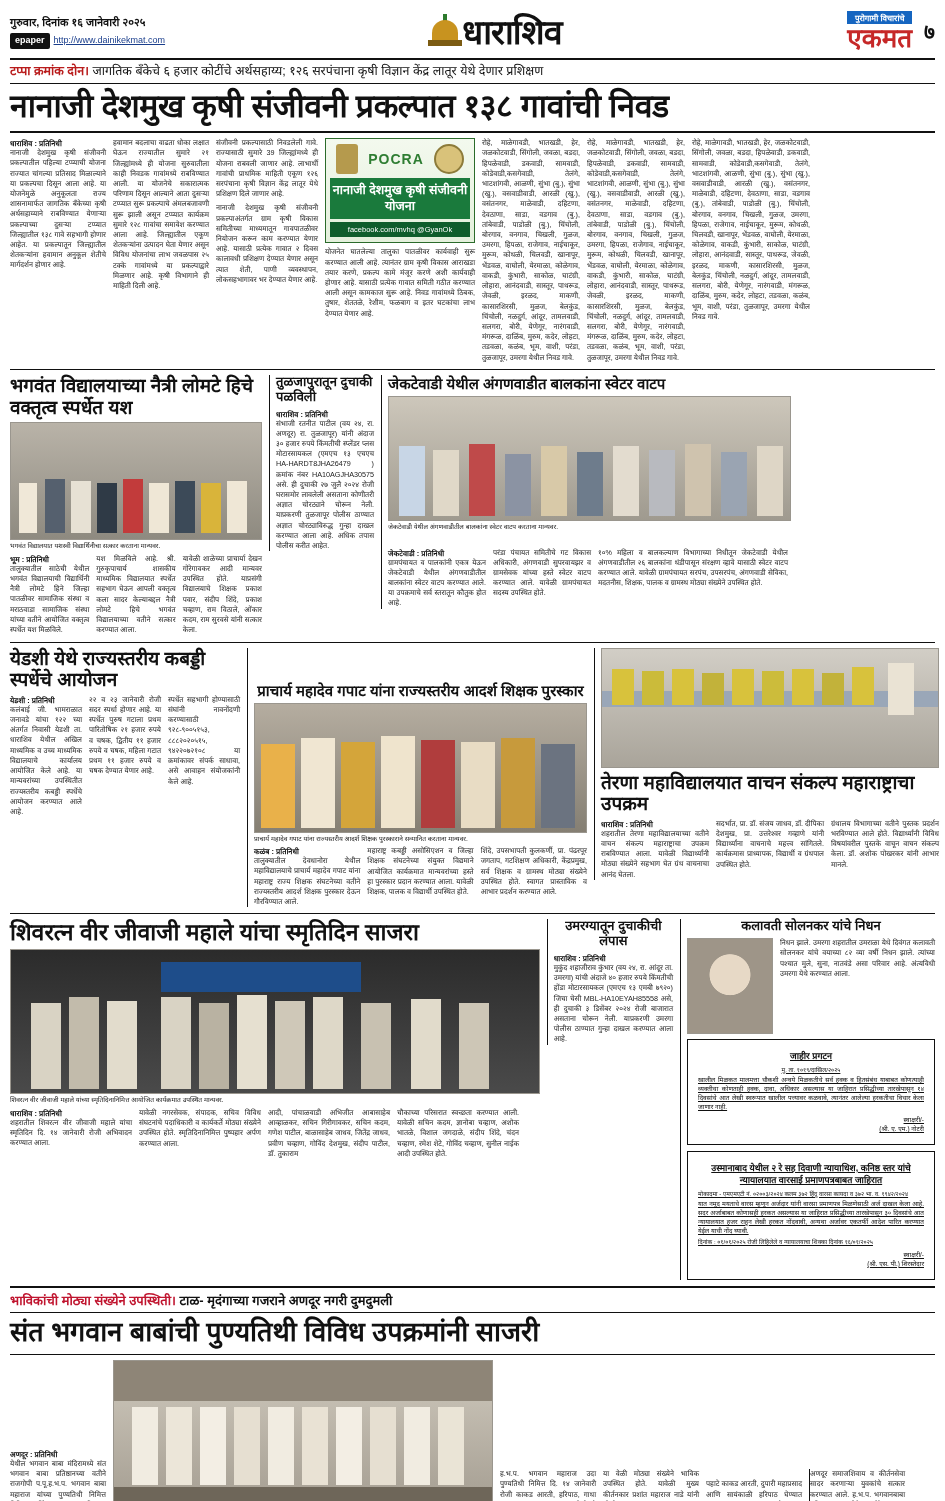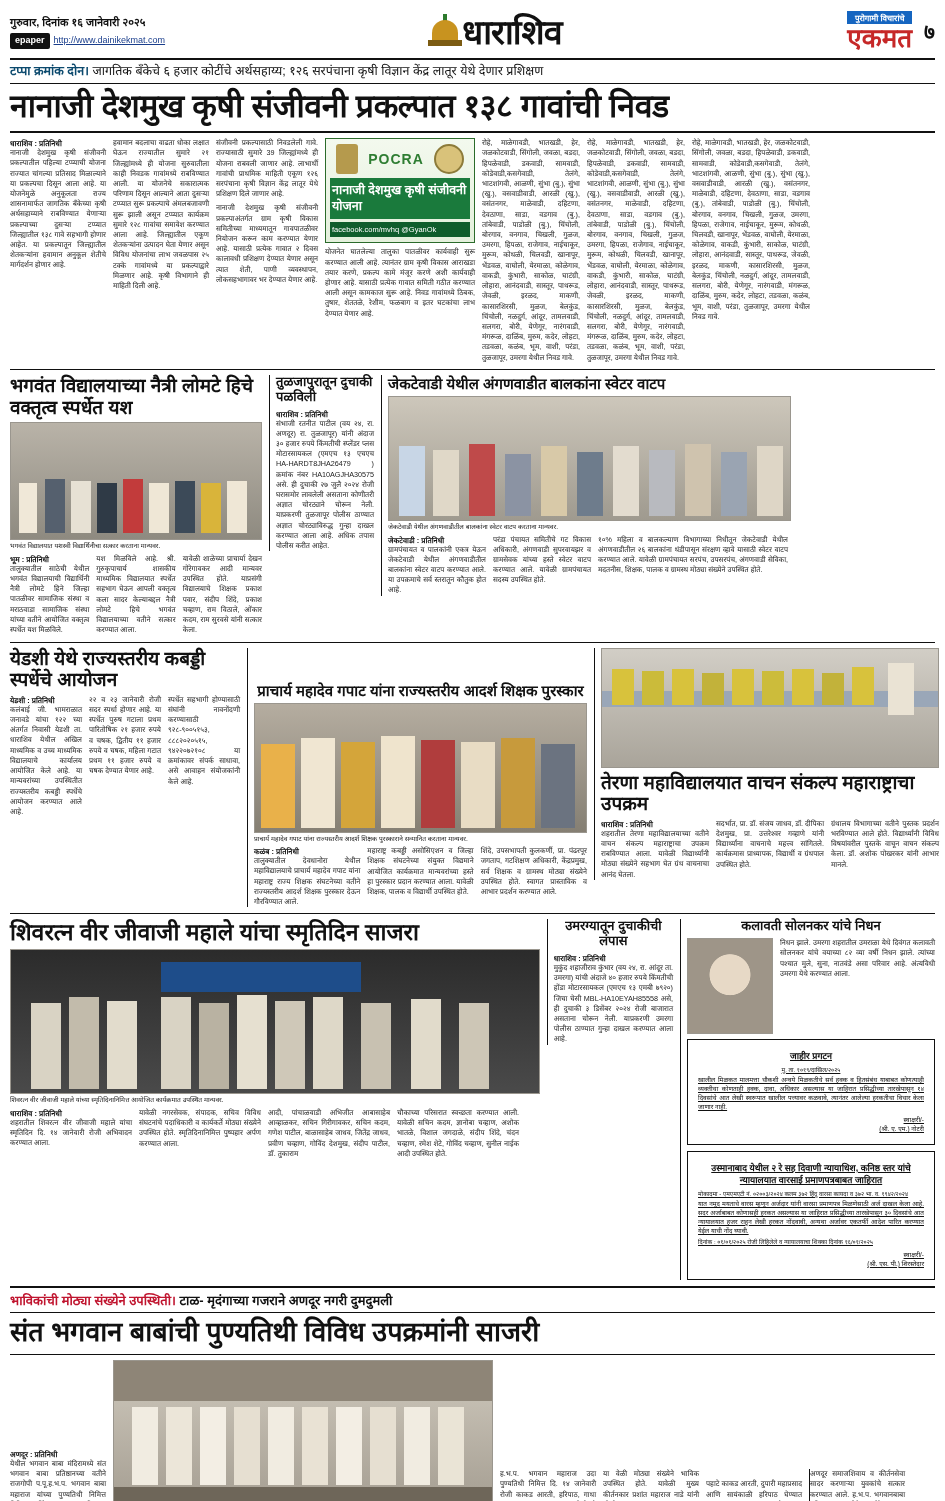--- a/index.html
+++ b/index.html
@@ -49,21 +49,21 @@
   .ekmat-box { text-align:center; }
   .ekmat-tag { background:#1565c0; color:#fff; font-size:8px; padding:1px 4px; font-weight:bold;}
   .ekmat-name { color:#c62828; font-size:26px; font-weight:bold; line-height:1; margin-top:1px;}
   .page-num { font-size:21px; font-weight:bold; }
 
   
   .kicker-bar {
     border-bottom:1px solid #111; padding:3px 0 4px 0;
     font-size:12.5px; line-height:1.3;
   }
-  .kicker-red { color:#0c4a6e; font-weight:bold;text-align:right; }
+  .kicker-red { color:#b91c1c; font-weight:bold;text-align:right; }
   .lead-headline {
     font-size:32px; font-weight:bold; line-height:1.12;
     padding:5px 0 6px 0; border-bottom:2px solid #111; letter-spacing:-0.4px;
   }
 
   
   .cols { display:flex; gap:7px; }
   .col-text {
     font-size:7.2px; line-height:1.42; text-align:justify;
     color:#1a1a1a;
@@ -79,21 +79,21 @@
 
   h2.hl { font-weight:bold; line-height:1.14; margin:0 0 4px 0; }
   .hl-xl { font-size:23px; }
   .hl-lg { font-size:19px; }
   .hl-md { font-size:15px; }
   .hl-sm { font-size:13px; }
 
   
   .ad-box {
     border:1px solid #2b6b2b; background:linear-gradient(#f3f9ee,#e4f0dc);
-    text-align:left; padding:5px 4px;
+    text-align:center; padding:5px 4px;
   }
   .ad-logos { display:flex; justify-content:center; gap:10px; align-items:center; margin-bottom:4px;}
   .ad-emblem { width:22px; height:30px; background:#b59a4d; border-radius:3px;}
   .ad-pocra { font-size:14px; font-weight:bold; color:#2e7d32; letter-spacing:1px;}
   .ad-seal { width:30px; height:30px; border-radius:50%; background:#d9c27a; border:2px solid #8d7b3a;}
   .ad-title { background:#1a7a3c; color:#fff; font-size:12.5px; font-weight:bold; padding:5px 2px; line-height:1.25;}
   .ad-foot { background:#0f5d2c; color:#fff; font-size:7.5px; padding:3px 2px; margin-top:3px;}
 
   
   .band-red {
@@ -231,21 +231,21 @@
           <div style="position:absolute;left:116px;bottom:4px;width:26px;height:62px;background:#8b93a3;"></div>
           <div style="position:absolute;left:152px;bottom:4px;width:26px;height:70px;background:#d8c9a8;"></div>
           <div style="position:absolute;left:188px;bottom:4px;width:26px;height:64px;background:#6e7c8c;"></div>
           <div style="position:absolute;left:224px;bottom:4px;width:26px;height:70px;background:#e3dccf;"></div>
           <div style="position:absolute;left:260px;bottom:4px;width:26px;height:66px;background:#b8babf;"></div>
           <div style="position:absolute;left:296px;bottom:4px;width:26px;height:72px;background:#cfc3ae;"></div>
           <div style="position:absolute;left:332px;bottom:4px;width:26px;height:64px;background:#9aa4b2;"></div>
           <div style="position:absolute;left:368px;bottom:4px;width:26px;height:70px;background:#ded6c6;"></div>
         </div>
         <div class="ph-caption">जेकटेवाडी येथील अंगणवाडीतील बालकांना स्वेटर वाटप करताना मान्यवर.</div>
-        <div class="cols" style="margin-top:3px;">
+        <div class="cols" style="margin-top:16px;">
           <div style="width:98px;">
             <div class="byline">जेकटेवाडी : प्रतिनिधी</div>
             <div class="col-text">ग्रामपंचायत व पालकांनी एकत्र येऊन जेकटेवाडी येथील अंगणवाडीतील बालकांना स्वेटर वाटप करण्यात आले. या उपक्रमाचे सर्व स्तरातून कौतुक होत आहे.</div>
           </div>
           <div style="width:98px;" class="col-text">परंडा पंचायत समितीचे गट विकास अधिकारी, अंगणवाडी सुपरवायझर व ग्रामसेवक यांच्या हस्ते स्वेटर वाटप करण्यात आले. यावेळी ग्रामपंचायत सदस्य उपस्थित होते.</div>
           <div style="width:190px;" class="col-text">१०% महिला व बालकल्याण विभागाच्या निधीतून जेकटेवाडी येथील अंगणवाडीतील २६ बालकांना थंडीपासून संरक्षण व्हावे यासाठी स्वेटर वाटप करण्यात आले. यावेळी ग्रामपंचायत सरपंच, उपसरपंच, अंगणवाडी सेविका, मदतनीस, शिक्षक, पालक व ग्रामस्थ मोठ्या संख्येने उपस्थित होते.</div>
         </div>
       </div>
     </div>
   </div>

